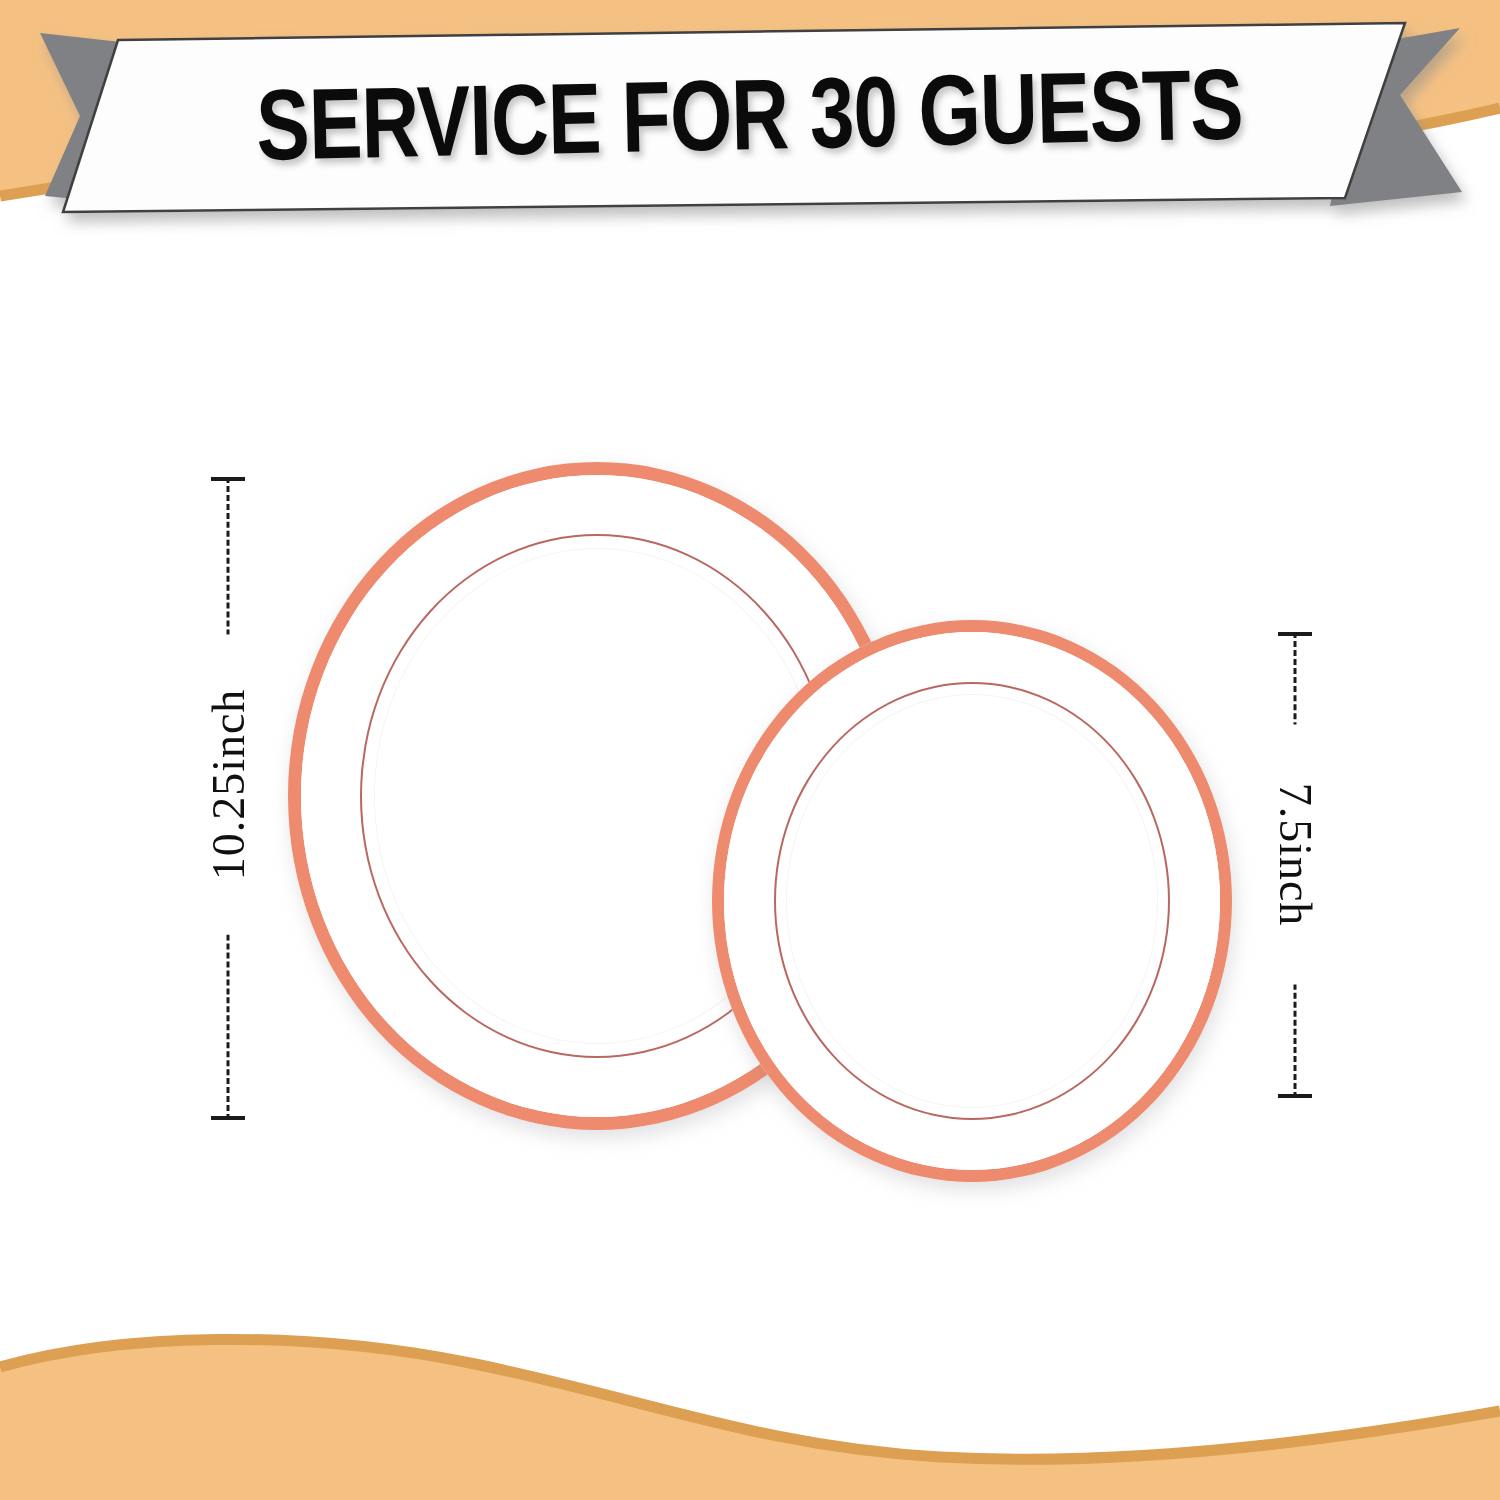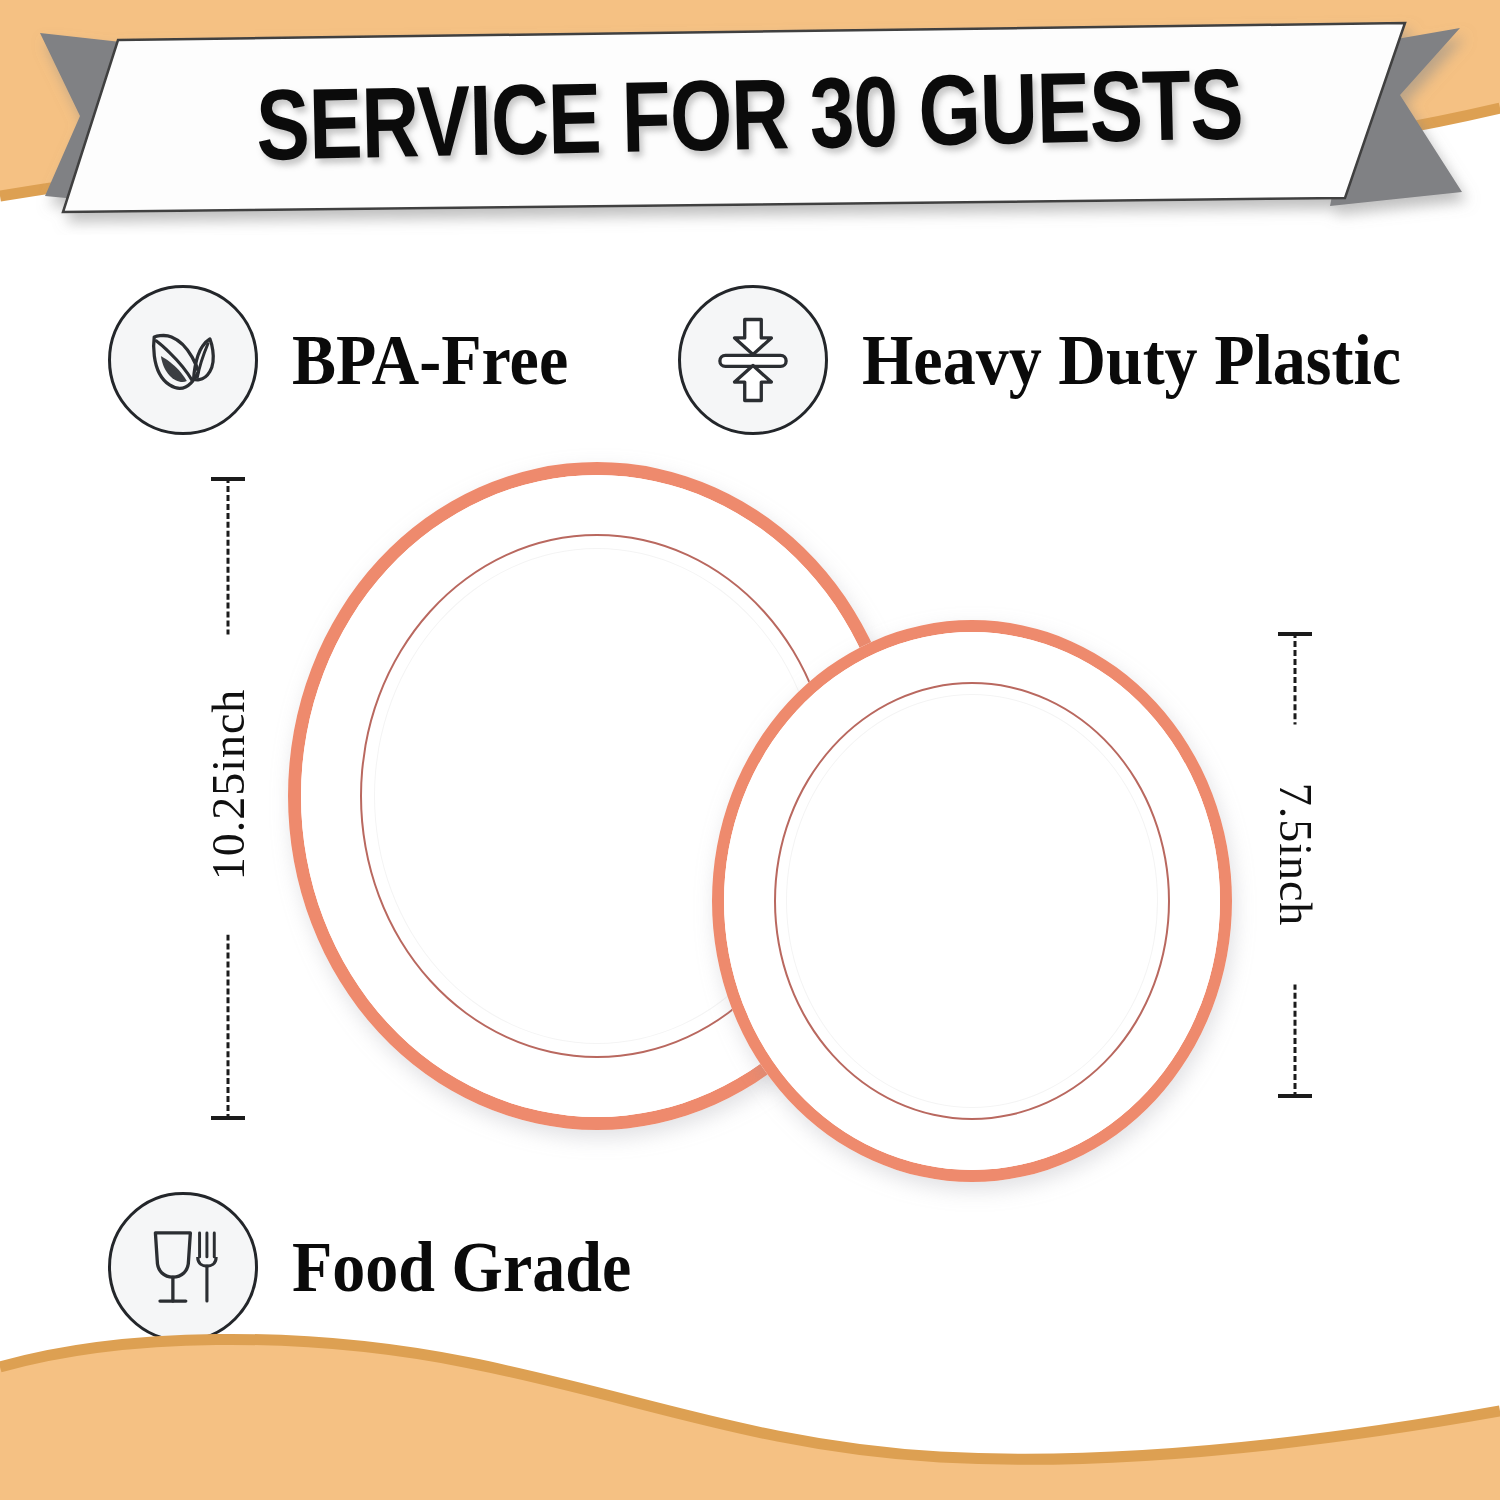--- a/index.html
+++ b/index.html
@@ -155,50 +155,20 @@
         <path d="M1460,28 L1400,95 L1462,192 L1330,206 L1362,45 Z" fill="#808184"></path>
 
         <path d="M118,40 L1405,23 L1345,198 L63,212 Z" fill="#fdfdfd" stroke="#3f3f3f" stroke-width="2.5"></path>
       </g>
     </svg>
     <div id="banner-title">
       <span>SERVICE FOR 30 GUESTS</span>
     </div>
   </div>
 
-  <div class="feature-row" id="feature-row-top">
-
-    <div class="feature" id="feature-bpa">
-      <div class="badge">
-        <svg width="96" height="96" viewBox="0 0 100 100">
-          <path d="M20,26 C20,26 15,62 36,76 C56,89 66,62 66,62 C66,62 58,34 38,26 C30,22.6 20,26 20,26 Z" fill="none" stroke="#2b2e32" stroke-width="3.4" stroke-linejoin="round"></path>
-          <path d="M22,30 C22,30 46,48 60,72" fill="none" stroke="#2b2e32" stroke-width="3.2" stroke-linecap="round"></path>
-          <path d="M27,46 C27,46 44,54 54,72 C44,76 30,66 27,46 Z" fill="#3b3e42"></path>
-          <path d="M78,28 C78,28 86,48 78,62 C71,74 61,70 61,70 C61,70 62,48 70,36 C73,31 78,28 78,28 Z" fill="none" stroke="#2b2e32" stroke-width="3.4" stroke-linejoin="round"></path>
-          <path d="M76,33 C76,33 68,52 65,68" fill="none" stroke="#2b2e32" stroke-width="3" stroke-linecap="round"></path>
-        </svg>
-      </div>
-      <div class="flabel">BPA-Free</div>
-    </div>
-
-    <div class="feature" id="feature-heavy">
-      <div class="badge">
-        <svg width="92" height="96" viewBox="0 0 100 104">
-
-          <path d="M41,8 L59,8 L59,28 L70,28 L50,46 L30,28 L41,28 Z" fill="#ffffff" stroke="#2b2e32" stroke-width="3.6" stroke-linejoin="round"></path>
-
-          <rect x="14" y="47" width="72" height="12" rx="6" fill="#ffffff" stroke="#2b2e32" stroke-width="3.6"></rect>
-
-          <path d="M41,96 L59,96 L59,76 L70,76 L50,58 L30,76 L41,76 Z" fill="#ffffff" stroke="#2b2e32" stroke-width="3.6" stroke-linejoin="round"></path>
-        </svg>
-      </div>
-      <div class="flabel">Heavy Duty Plastic</div>
-    </div>
-
-  </div>
 
   <div id="plates">
 
     <div class="plate" id="plate-large">
       <div class="band" style="inset:0; border-width:13px; border-color:#ee8a6d;"></div>
       <div class="band" style="inset:13px; border-width:9px; border-color:#ffffff;"></div>
       <div class="band" style="inset:72px; border-width:2.5px; border-color:#b9685f;"></div>
       <div class="band" style="inset:86px; border-width:1px; border-color:#f4f4f4; background:#ffffff;"></div>
     </div>
 
@@ -220,37 +190,20 @@
 
   <div class="dim" id="dim-small">
     <div class="cap top"></div>
     <div class="line"></div>
     <div class="cap bottom"></div>
     <div class="dlabel">7.5inch</div>
   </div>
 
   <div class="feature-row" id="feature-row-bottom">
 
-    <div class="feature" id="feature-food">
-      <div class="badge">
-        <svg width="92" height="94" viewBox="0 0 100 102">
-
-          <path d="M20,14 L58,14 L56,44 C56,56 48,62 39,62 C30,62 22,56 22,44 Z" fill="none" stroke="#2b2e32" stroke-width="3.6" stroke-linejoin="round"></path>
-          <line x1="39" y1="62" x2="39" y2="88" stroke="#2b2e32" stroke-width="3.6" stroke-linecap="round"></line>
-          <line x1="25" y1="88" x2="53" y2="88" stroke="#2b2e32" stroke-width="3.6" stroke-linecap="round"></line>
-
-          <line x1="68" y1="14" x2="68" y2="40" stroke="#2b2e32" stroke-width="3.2" stroke-linecap="round"></line>
-          <line x1="76" y1="14" x2="76" y2="40" stroke="#2b2e32" stroke-width="3.2" stroke-linecap="round"></line>
-          <line x1="84" y1="14" x2="84" y2="40" stroke="#2b2e32" stroke-width="3.2" stroke-linecap="round"></line>
-          <path d="M66,40 C66,48 72,50 76,50 C80,50 86,48 86,40" fill="none" stroke="#2b2e32" stroke-width="3.4" stroke-linejoin="round"></path>
-          <line x1="76" y1="50" x2="76" y2="88" stroke="#2b2e32" stroke-width="3.4" stroke-linecap="round"></line>
-        </svg>
-      </div>
-      <div class="flabel">Food Grade</div>
-    </div>
 
 
   </div>
 
   <svg id="wave-bottom" class="wave-svg" viewBox="0 0 1500 185" preserveAspectRatio="none">
     <path d="M0,52 C120,18 300,14 470,48 C640,82 760,132 940,142 C1120,152 1320,128 1500,96 L1500,185 L0,185 Z" fill="#f5c183"></path>
     <path d="M0,52 C120,18 300,14 470,48 C640,82 760,132 940,142 C1120,152 1320,128 1500,96" fill="none" stroke="#dda052" stroke-width="11"></path>
   </svg>
 
 </div>

